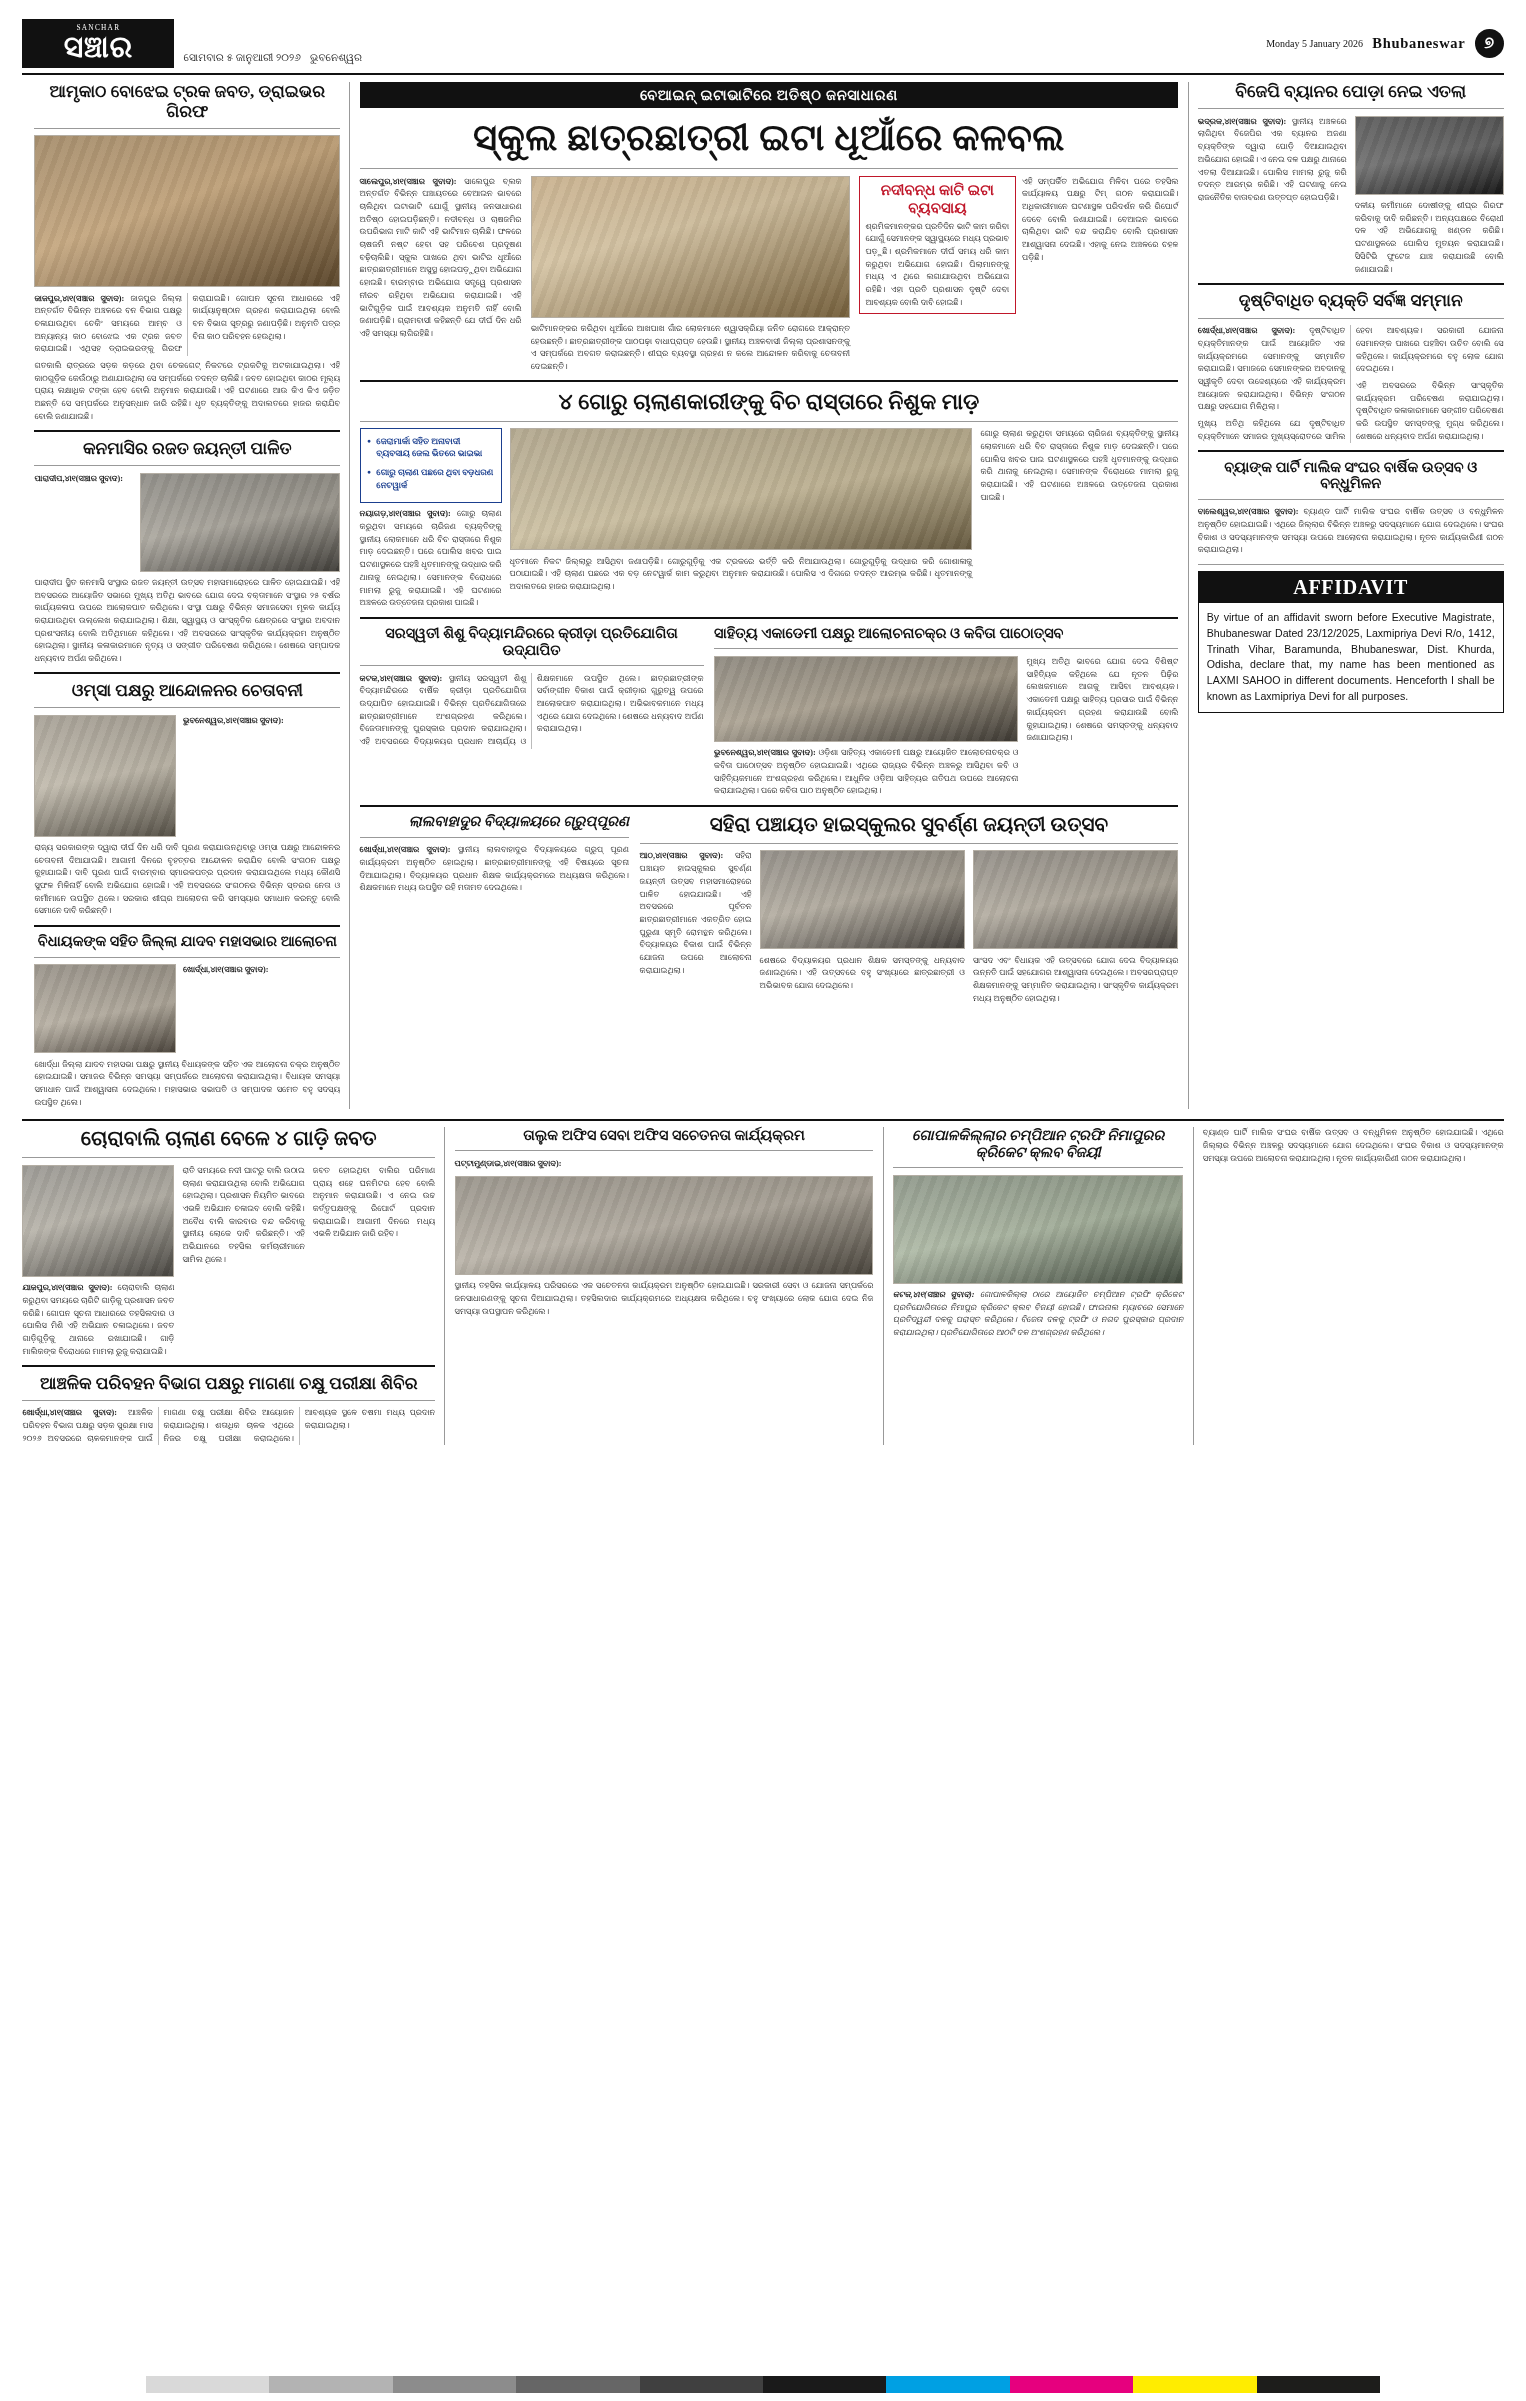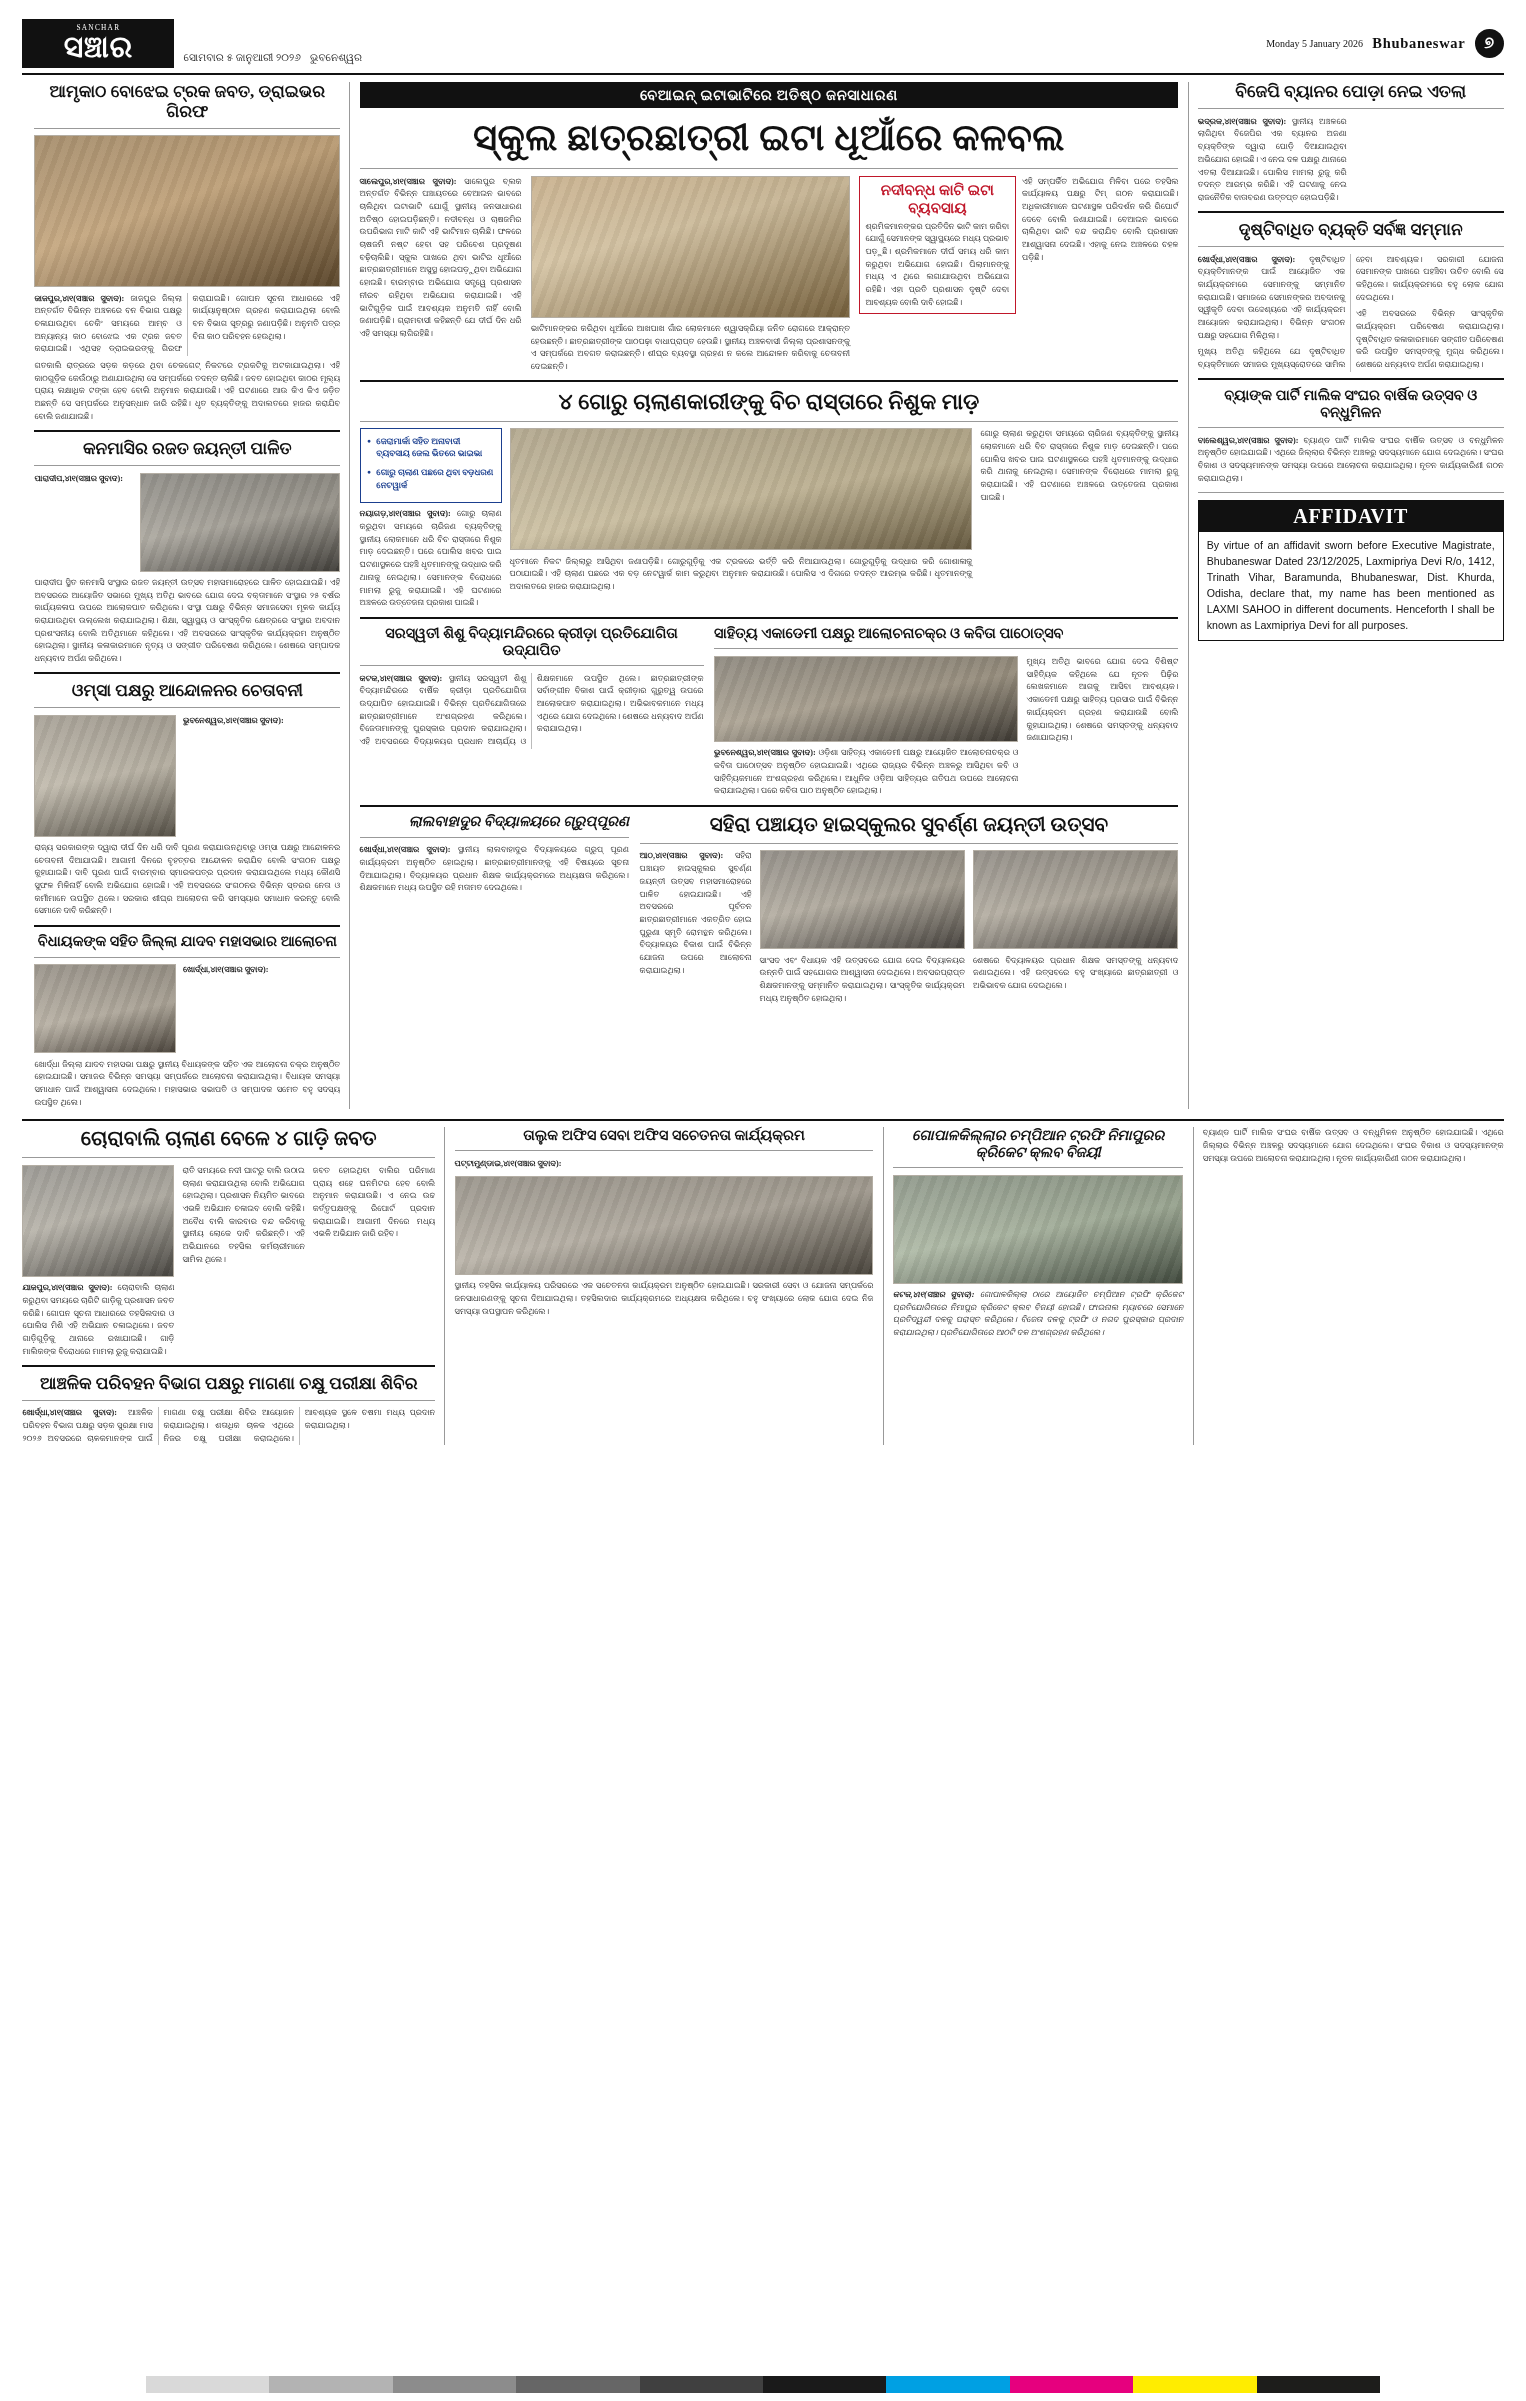--- a/index.html
+++ b/index.html
@@ -278,39 +278,43 @@
         </div>
         <div>
           <div class="hd hd2" style="text-align:center;font-size:20px;">ସହିରା ପଞ୍ଚାୟତ ହାଇସ୍କୁଲର ସୁବର୍ଣ୍ଣ ଜୟନ୍ତୀ ଉତ୍ସବ</div>
           <div class="sep"></div>
           <div style="display:grid;grid-template-columns: 112px 1fr 1fr;gap:8px;">
             <div>
               <p class="body-txt" style="margin:0;"><span class="dateline">ଆଠ,୪ା୧(ସଞ୍ଚାର ସୁବାଦ):</span> <span>ସହିରା ପଞ୍ଚାୟତ ହାଇସ୍କୁଲର ସୁବର୍ଣ୍ଣ ଜୟନ୍ତୀ ଉତ୍ସବ ମହାସମାରୋହରେ ପାଳିତ ହୋଇଯାଇଛି। ଏହି ଅବସରରେ ପୂର୍ବତନ ଛାତ୍ରଛାତ୍ରୀମାନେ ଏକତ୍ରିତ ହୋଇ ପୁରୁଣା ସ୍ମୃତି ରୋମନ୍ଥନ କରିଥିଲେ। ବିଦ୍ୟାଳୟର ବିକାଶ ପାଇଁ ବିଭିନ୍ନ ଯୋଜନା ଉପରେ ଆଲୋଚନା କରାଯାଇଥିଲା।</span></p>
             </div>
             <div>
               <div class="photo ph-hall" style="height:99px;margin-bottom:5.3px;"></div>
-              <p class="body-txt" style="margin:0;">ସାଂସଦ ଏବଂ ବିଧାୟକ ଏହି ଉତ୍ସବରେ ଯୋଗ ଦେଇ ବିଦ୍ୟାଳୟର ଉନ୍ନତି ପାଇଁ ସହଯୋଗର ଆଶ୍ୱାସନା ଦେଇଥିଲେ। ଅବସରପ୍ରାପ୍ତ ଶିକ୍ଷକମାନଙ୍କୁ ସମ୍ମାନିତ କରାଯାଇଥିଲା। ସାଂସ୍କୃତିକ କାର୍ଯ୍ୟକ୍ରମ ମଧ୍ୟ ଅନୁଷ୍ଠିତ ହୋଇଥିଲା।</p>
+              <p class="body-txt" style="margin:0;">ଶେଷରେ ବିଦ୍ୟାଳୟର ପ୍ରଧାନ ଶିକ୍ଷକ ସମସ୍ତଙ୍କୁ ଧନ୍ୟବାଦ ଜଣାଇଥିଲେ। ଏହି ଉତ୍ସବରେ ବହୁ ସଂଖ୍ୟାରେ ଛାତ୍ରଛାତ୍ରୀ ଓ ଅଭିଭାବକ ଯୋଗ ଦେଇଥିଲେ।</p>
             </div>
             <div>
               <div class="photo ph-hall" style="height:99px;margin-bottom:5.3px;"></div>
-              <p class="body-txt" style="margin:0;">ଶେଷରେ ବିଦ୍ୟାଳୟର ପ୍ରଧାନ ଶିକ୍ଷକ ସମସ୍ତଙ୍କୁ ଧନ୍ୟବାଦ ଜଣାଇଥିଲେ। ଏହି ଉତ୍ସବରେ ବହୁ ସଂଖ୍ୟାରେ ଛାତ୍ରଛାତ୍ରୀ ଓ ଅଭିଭାବକ ଯୋଗ ଦେଇଥିଲେ।</p>
+              <p class="body-txt" style="margin:0;">ସାଂସଦ ଏବଂ ବିଧାୟକ ଏହି ଉତ୍ସବରେ ଯୋଗ ଦେଇ ବିଦ୍ୟାଳୟର ଉନ୍ନତି ପାଇଁ ସହଯୋଗର ଆଶ୍ୱାସନା ଦେଇଥିଲେ। ଅବସରପ୍ରାପ୍ତ ଶିକ୍ଷକମାନଙ୍କୁ ସମ୍ମାନିତ କରାଯାଇଥିଲା। ସାଂସ୍କୃତିକ କାର୍ଯ୍ୟକ୍ରମ ମଧ୍ୟ ଅନୁଷ୍ଠିତ ହୋଇଥିଲା।</p>
             </div>
           </div>
         </div>
       </div>
     </div>
 
     <div class="col-pad-r">
 
       <div>
         <div class="hd hd3" style="text-align:center;">ବିଜେପି ବ୍ୟାନର ପୋଡ଼ା ନେଇ ଏତଲା</div>
         <div class="sep"></div>
         <div style="display:grid;grid-template-columns:1fr 1fr;gap:8px;">
           <div>
             <p class="body-txt" style="margin:0;"><span class="dateline">ଭଦ୍ରକ,୪ା୧(ସଞ୍ଚାର ସୁବାଦ):</span> <span>ସ୍ଥାନୀୟ ଅଞ୍ଚଳରେ ଲାଗିଥିବା ବିଜେପିର ଏକ ବ୍ୟାନର ଅଜଣା ବ୍ୟକ୍ତିଙ୍କ ଦ୍ୱାରା ପୋଡ଼ି ଦିଆଯାଇଥିବା ଅଭିଯୋଗ ହୋଇଛି। ଏ ନେଇ ଦଳ ପକ୍ଷରୁ ଥାନାରେ ଏତଲା ଦିଆଯାଇଛି। ପୋଲିସ ମାମଲା ରୁଜୁ କରି ତଦନ୍ତ ଆରମ୍ଭ କରିଛି। ଏହି ଘଟଣାକୁ ନେଇ ରାଜନୈତିକ ବାତାବରଣ ଉତ୍ତପ୍ତ ହୋଇପଡ଼ିଛି।</span></p>
+          </div>
+          <div>
+            <div class="photo ph-dark" style="height:79px;margin-bottom:5.3px;"></div>
+            <p class="body-txt" style="margin:0;">ଦଳୀୟ କର୍ମୀମାନେ ଦୋଷୀଙ୍କୁ ଶୀଘ୍ର ଗିରଫ କରିବାକୁ ଦାବି କରିଛନ୍ତି। ଅନ୍ୟପକ୍ଷରେ ବିରୋଧୀ ଦଳ ଏହି ଅଭିଯୋଗକୁ ଖଣ୍ଡନ କରିଛି। ଘଟଣାସ୍ଥଳରେ ପୋଲିସ ମୁତୟନ କରାଯାଇଛି। ସିସିଟିଭି ଫୁଟେଜ ଯାଞ୍ଚ କରାଯାଉଛି ବୋଲି ଜଣାଯାଇଛି।</p>
           </div>
         </div>
       </div>
 
       <div class="thick-sep"></div>
 
       <div>
         <div class="hd hd3" style="text-align:center;">ଦୃଷ୍ଟିବାଧିତ ବ୍ୟକ୍ତି ସର୍ବଜ୍ଞ ସମ୍ମାନ</div>
         <div class="sep"></div>
         <div class="cols2">

